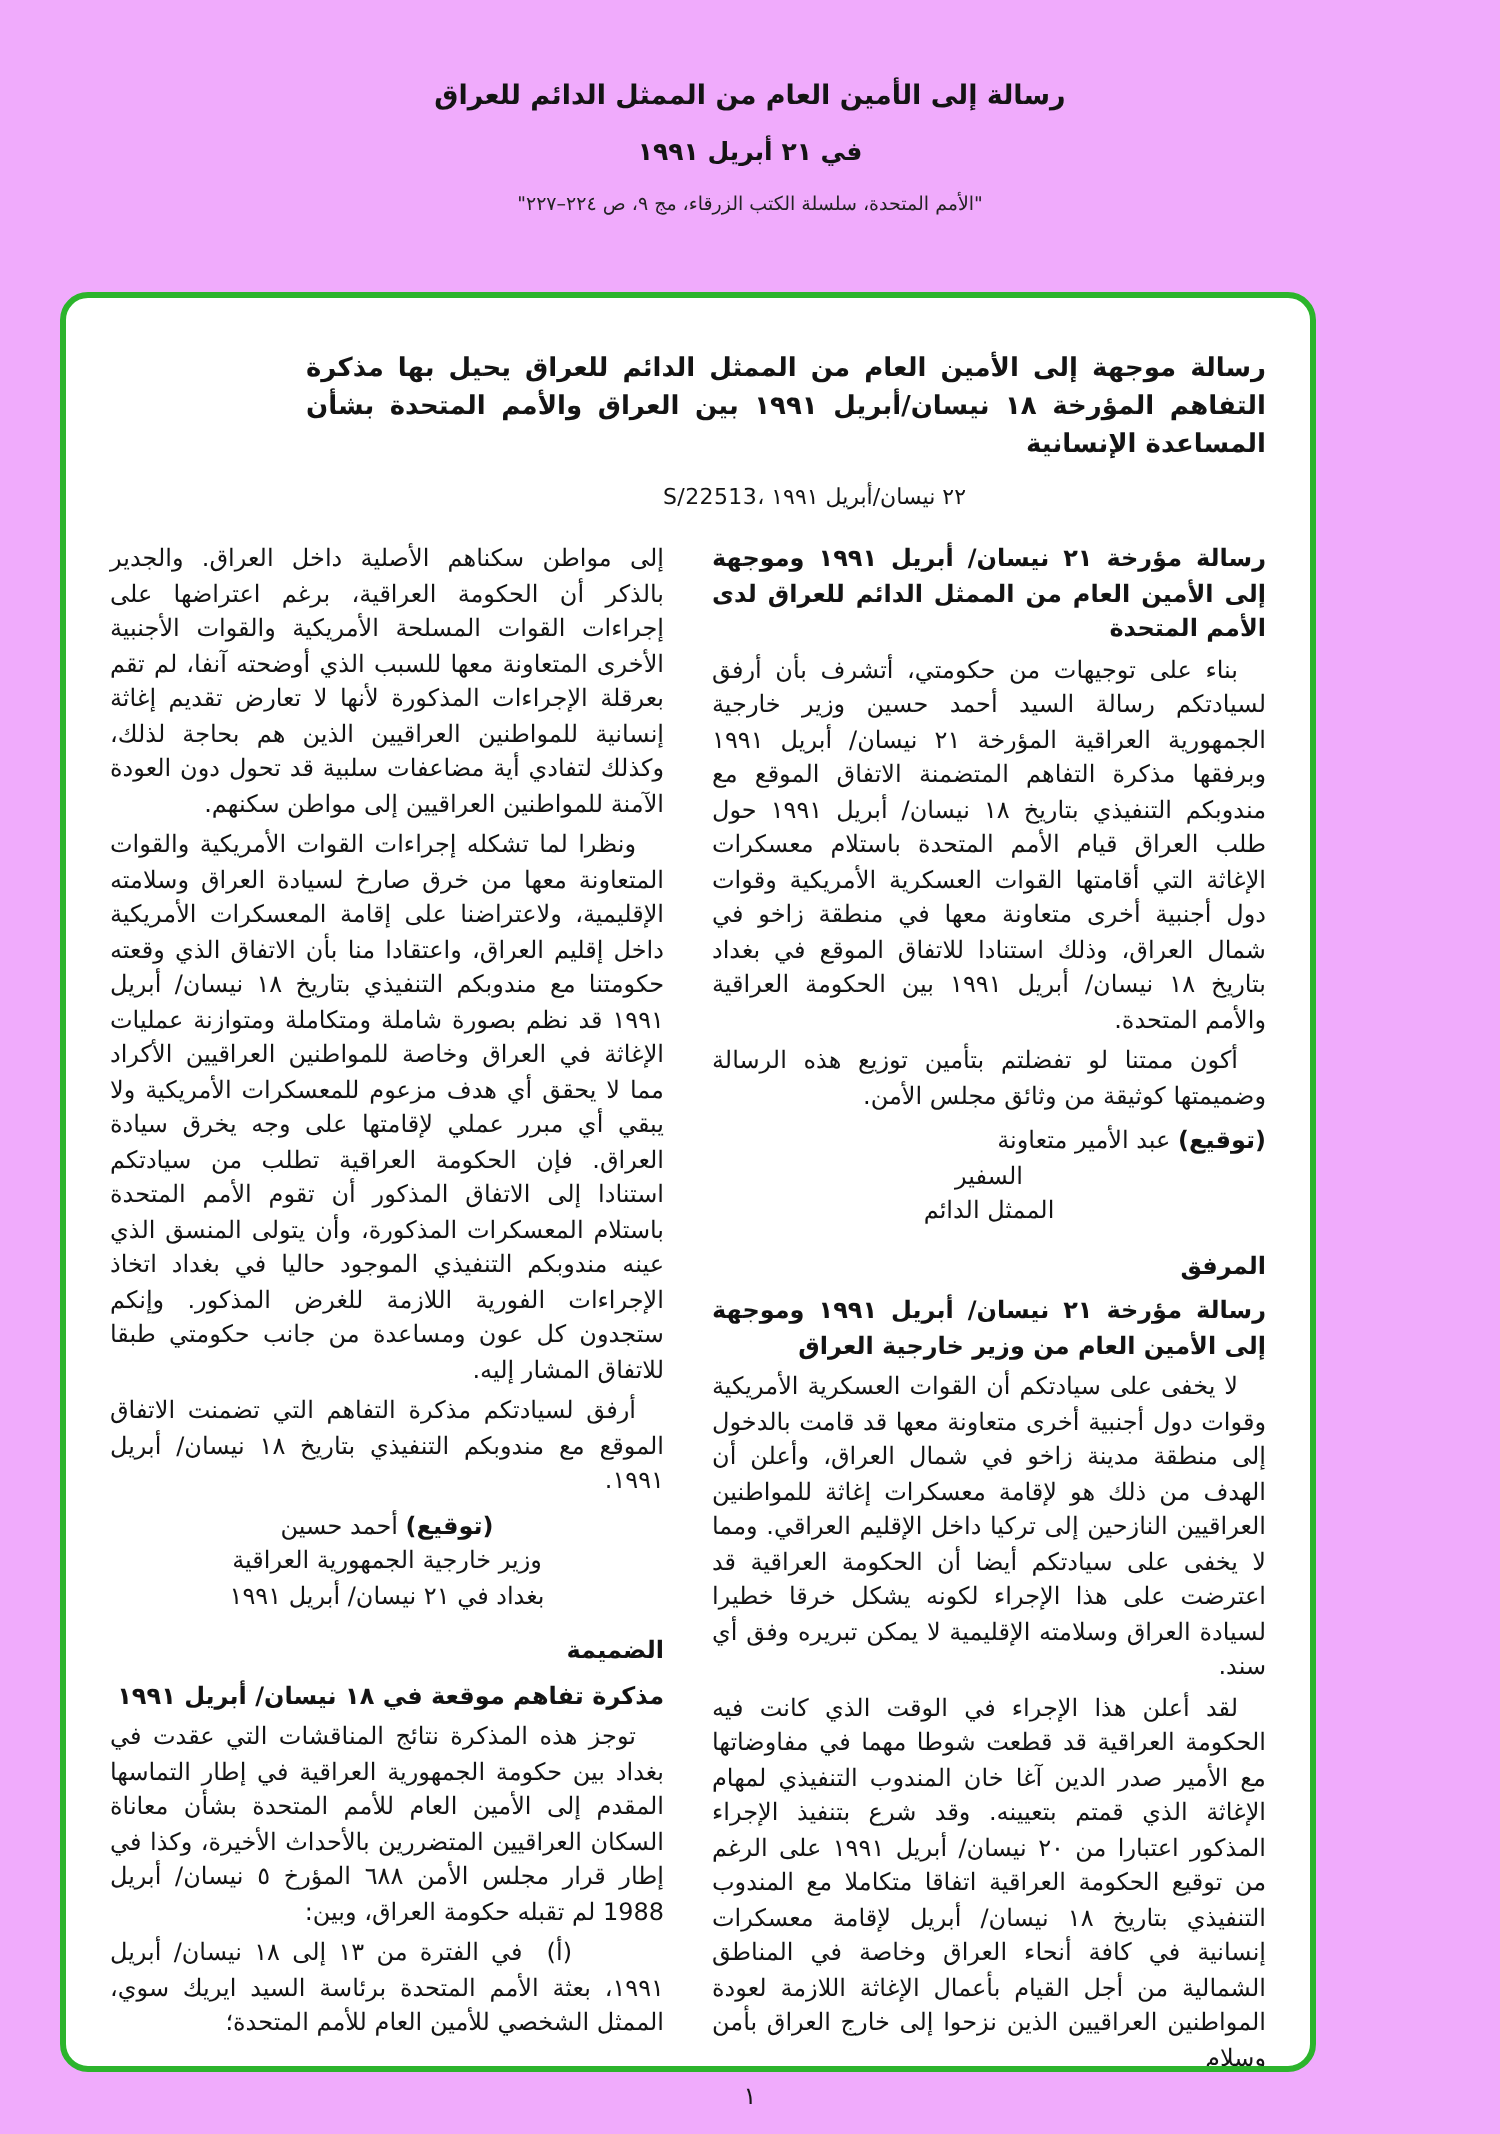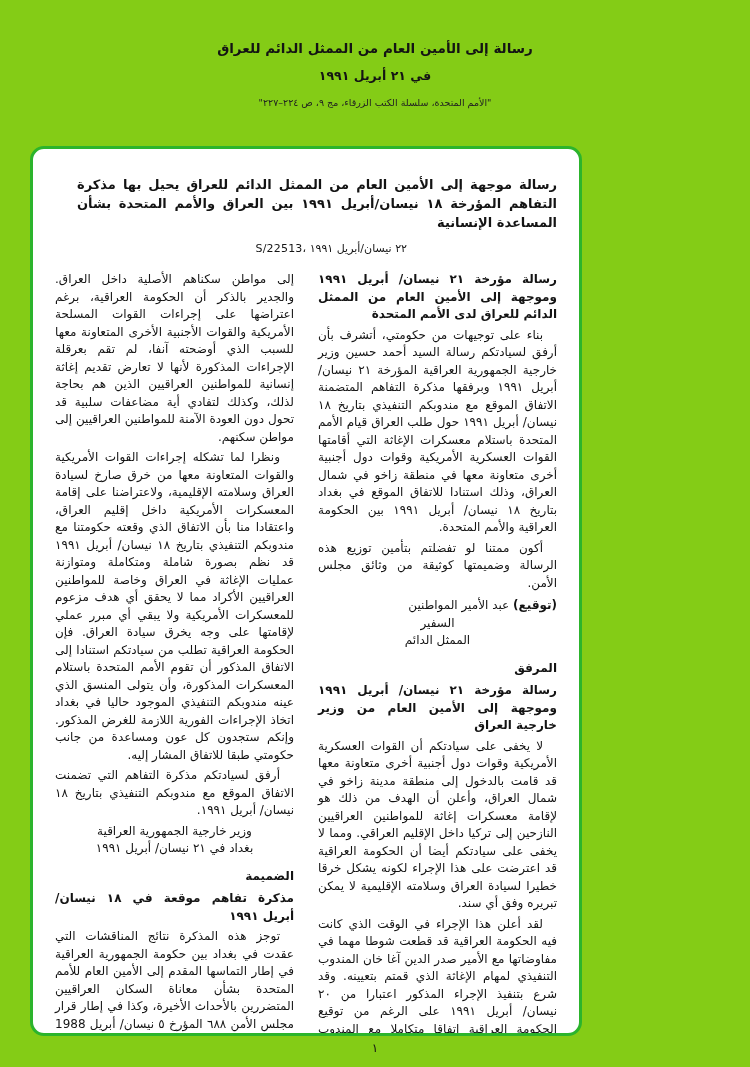--- a/index.html
+++ b/index.html
@@ -5,33 +5,33 @@
   * { margin:0; padding:0; box-sizing:border-box; }
   html, body { width:750px; }
   body {
     height:1067px;
     background:#ffffff;
     color:#141414;
     font-family:"DejaVu Sans", sans-serif;
     position:relative;
     overflow:hidden;
   }
-  .page { position:absolute; inset:0; background:#84cc16; }
+  .page { position:absolute; inset:0; background:#f0abfc; }
 
   
   .page-header { position:absolute; top:40px; left:0; right:0; text-align:center; direction:rtl; }
   .hdr-line1 { font-size:13.5px; font-weight:bold; letter-spacing:0.2px; }
   .hdr-line2 { font-size:12.5px; font-weight:bold; margin-top:12px; }
   .hdr-source { font-size:9.5px; margin-top:14px; color:#222; }
 
   
   .doc-frame {
     position:absolute;
     top:146px; left:30px;
-    width:552px; height:890px;
+    width:628px; height:890px;
     border:3px solid #2cb42c;
     border-radius:14px;
     padding:26px 22px 10px 22px;
     direction:rtl;
     overflow:hidden;
     background:#ffffff;
   }
   .doc-title {
     width:480px;
     margin-right:0; margin-left:auto;
@@ -93,34 +93,38 @@
     </div>
 
     <div class="columns">
 
       <div class="col">
         <p class="col-heading">رسالة مؤرخة ٢١ نيسان/ أبريل ١٩٩١ وموجهة إلى الأمين العام من الممثل الدائم للعراق لدى الأمم المتحدة</p>
         <p class="body-para indent">بناء على توجيهات من حكومتي، أتشرف بأن أرفق لسيادتكم رسالة السيد أحمد حسين وزير خارجية الجمهورية العراقية المؤرخة ٢١ نيسان/ أبريل ١٩٩١ وبرفقها مذكرة التفاهم المتضمنة الاتفاق الموقع مع مندوبكم التنفيذي بتاريخ ١٨ نيسان/ أبريل ١٩٩١ حول طلب العراق قيام الأمم المتحدة باستلام معسكرات الإغاثة التي أقامتها القوات العسكرية الأمريكية وقوات دول أجنبية أخرى متعاونة معها في منطقة زاخو في شمال العراق، وذلك استنادا للاتفاق الموقع في بغداد بتاريخ ١٨ نيسان/ أبريل ١٩٩١ بين الحكومة العراقية والأمم المتحدة.</p>
         <p class="body-para indent">أكون ممتنا لو تفضلتم بتأمين توزيع هذه الرسالة وضميمتها كوثيقة من وثائق مجلس الأمن.</p>
         <div class="sig-name">
           <span class="sig-label">(توقيع)</span>
-          <span>عبد الأمير المواطنين</span>
+          <span>عبد الأمير متعاونة</span>
         </div>
         <div class="sig-left">السفير</div>
         <div class="sig-left">الممثل الدائم</div>
         <div class="section-label">المرفق</div>
         <p class="col-heading">رسالة مؤرخة ٢١ نيسان/ أبريل ١٩٩١ وموجهة إلى الأمين العام من وزير خارجية العراق</p>
         <p class="body-para indent">لا يخفى على سيادتكم أن القوات العسكرية الأمريكية وقوات دول أجنبية أخرى متعاونة معها قد قامت بالدخول إلى منطقة مدينة زاخو في شمال العراق، وأعلن أن الهدف من ذلك هو لإقامة معسكرات إغاثة للمواطنين العراقيين النازحين إلى تركيا داخل الإقليم العراقي. ومما لا يخفى على سيادتكم أيضا أن الحكومة العراقية قد اعترضت على هذا الإجراء لكونه يشكل خرقا خطيرا لسيادة العراق وسلامته الإقليمية لا يمكن تبريره وفق أي سند.</p>
         <p class="body-para indent">لقد أعلن هذا الإجراء في الوقت الذي كانت فيه الحكومة العراقية قد قطعت شوطا مهما في مفاوضاتها مع الأمير صدر الدين آغا خان المندوب التنفيذي لمهام الإغاثة الذي قمتم بتعيينه. وقد شرع بتنفيذ الإجراء المذكور اعتبارا من ٢٠ نيسان/ أبريل ١٩٩١ على الرغم من توقيع الحكومة العراقية اتفاقا متكاملا مع المندوب التنفيذي بتاريخ ١٨ نيسان/ أبريل لإقامة معسكرات إنسانية في كافة أنحاء العراق وخاصة في المناطق الشمالية من أجل القيام بأعمال الإغاثة اللازمة لعودة المواطنين العراقيين الذين نزحوا إلى خارج العراق بأمن وسلام</p>
       </div>
 
       <div class="col">
         <p class="body-para">إلى مواطن سكناهم الأصلية داخل العراق. والجدير بالذكر أن الحكومة العراقية، برغم اعتراضها على إجراءات القوات المسلحة الأمريكية والقوات الأجنبية الأخرى المتعاونة معها للسبب الذي أوضحته آنفا، لم تقم بعرقلة الإجراءات المذكورة لأنها لا تعارض تقديم إغاثة إنسانية للمواطنين العراقيين الذين هم بحاجة لذلك، وكذلك لتفادي أية مضاعفات سلبية قد تحول دون العودة الآمنة للمواطنين العراقيين إلى مواطن سكنهم.</p>
         <p class="body-para indent">ونظرا لما تشكله إجراءات القوات الأمريكية والقوات المتعاونة معها من خرق صارخ لسيادة العراق وسلامته الإقليمية، ولاعتراضنا على إقامة المعسكرات الأمريكية داخل إقليم العراق، واعتقادا منا بأن الاتفاق الذي وقعته حكومتنا مع مندوبكم التنفيذي بتاريخ ١٨ نيسان/ أبريل ١٩٩١ قد نظم بصورة شاملة ومتكاملة ومتوازنة عمليات الإغاثة في العراق وخاصة للمواطنين العراقيين الأكراد مما لا يحقق أي هدف مزعوم للمعسكرات الأمريكية ولا يبقي أي مبرر عملي لإقامتها على وجه يخرق سيادة العراق. فإن الحكومة العراقية تطلب من سيادتكم استنادا إلى الاتفاق المذكور أن تقوم الأمم المتحدة باستلام المعسكرات المذكورة، وأن يتولى المنسق الذي عينه مندوبكم التنفيذي الموجود حاليا في بغداد اتخاذ الإجراءات الفورية اللازمة للغرض المذكور. وإنكم ستجدون كل عون ومساعدة من جانب حكومتي طبقا للاتفاق المشار إليه.</p>
         <p class="body-para indent">أرفق لسيادتكم مذكرة التفاهم التي تضمنت الاتفاق الموقع مع مندوبكم التنفيذي بتاريخ ١٨ نيسان/ أبريل ١٩٩١.</p>
+        <div class="sig-name sig-left">
+          <span class="sig-label">(توقيع)</span>
+          <span>أحمد حسين</span>
+        </div>
         <div class="sig-left">وزير خارجية الجمهورية العراقية</div>
         <div class="sig-left">بغداد في ٢١ نيسان/ أبريل ١٩٩١</div>
         <div class="section-label centered">الضميمة</div>
         <p class="col-heading">مذكرة تفاهم موقعة في ١٨ نيسان/ أبريل ١٩٩١</p>
         <p class="body-para indent">توجز هذه المذكرة نتائج المناقشات التي عقدت في بغداد بين حكومة الجمهورية العراقية في إطار التماسها المقدم إلى الأمين العام للأمم المتحدة بشأن معاناة السكان العراقيين المتضررين بالأحداث الأخيرة، وكذا في إطار قرار مجلس الأمن ٦٨٨ المؤرخ ٥ نيسان/ أبريل 1988 لم تقبله حكومة العراق، وبين:</p>
         <p class="body-para item-para"><span class="item-marker">(أ)</span><span>في الفترة من ١٣ إلى ١٨ نيسان/ أبريل ١٩٩١، بعثة الأمم المتحدة برئاسة السيد ايريك سوي، الممثل الشخصي للأمين العام للأمم المتحدة؛</span></p>
       </div>
 
     </div>
   </section>

